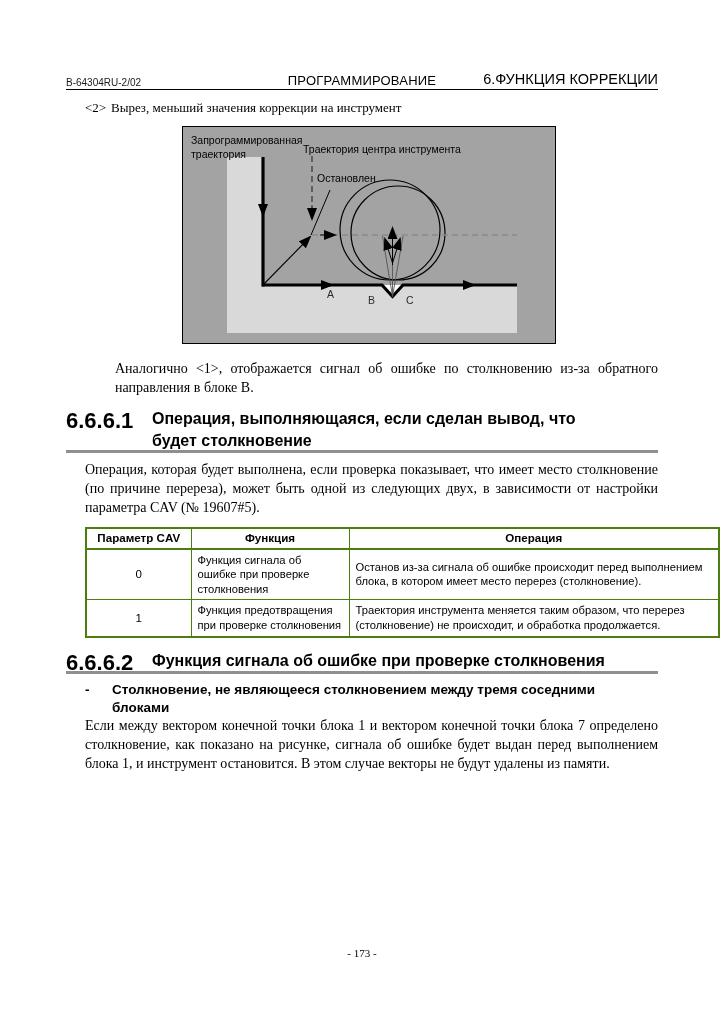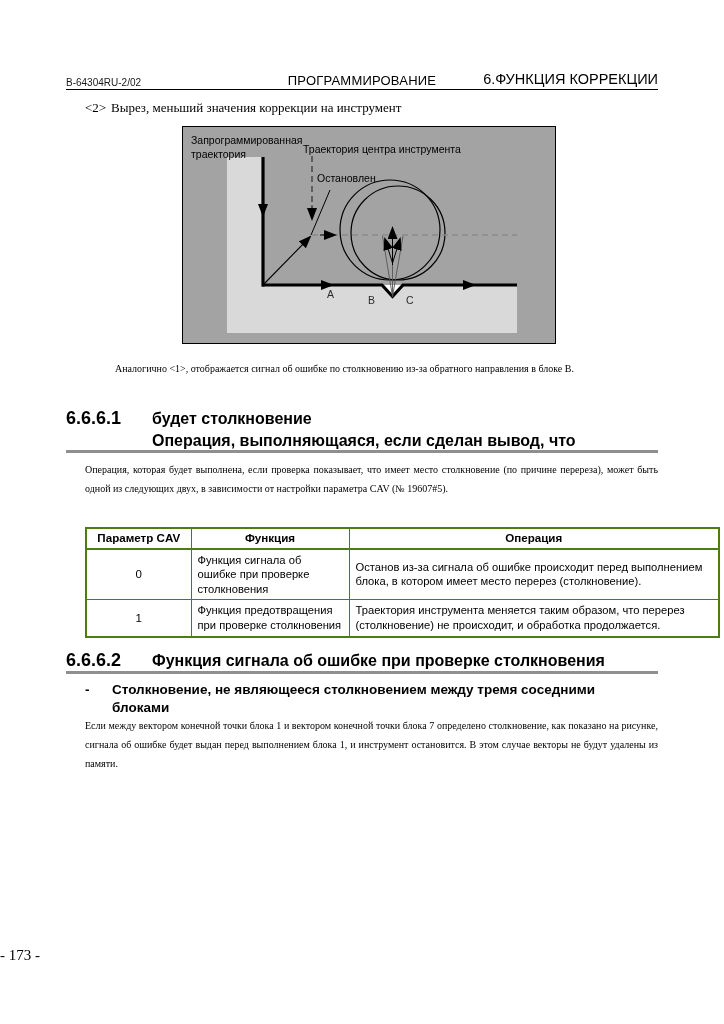--- a/index.html
+++ b/index.html
@@ -21,27 +21,27 @@
 
   
   .item2 { left: 85px; top: 100px; width: 560px; display: flex; font-size: 13px; }
   .item2 .marker { width: 26px; flex: 0 0 26px; }
 
   
   .figure { left: 182px; top: 126px; width: 374px; height: 218px; border: 1.2px solid #000; background: #a3a3a3; }
   .figure svg { display: block; }
 
   
-  .para { font-size: 10px; line-height: 19px; text-align: justify; }
+  .para { font-size: 14px; line-height: 19px; text-align: justify; }
   .para1 { left: 115px; top: 359px; width: 543px; }
   .para2 { left: 85px;  top: 460px; width: 573px; }
   .para3 { left: 85px;  top: 716px; width: 573px; }
 
   
-  .sec-num   { font-family: "Liberation Sans", sans-serif; font-weight: bold; font-size: 18px; }
+  .sec-num   { font-family: "Liberation Sans", sans-serif; font-weight: bold; font-size: 22px; }
   .sec-title { font-family: "Liberation Sans", sans-serif; font-weight: bold; font-size: 16px; line-height: 22px; }
   .h1-num   { left: 66px;  top: 408px; }
   .h1-title { left: 152px; top: 408px; width: 480px; }
   .h1-rule  { left: 66px; top: 450px; width: 592px; height: 3px; background: #8f8f8f; }
   .h2-num   { left: 66px;  top: 650px; }
   .h2-title { left: 152px; top: 650px; width: 520px; }
   .h2-rule  { left: 66px; top: 671px; width: 592px; height: 3px; background: #8f8f8f; }
 
   
   .dash-item { left: 85px; top: 681px; width: 560px; display: flex;
@@ -56,21 +56,21 @@
   table, th, td { border: 1px solid #4d7c0f; }
   table { border-width: 2px; }
   th { border-bottom-width: 2px; font-size: 11.6px; padding: 2px 3px; }
   td { padding: 3px 6px; vertical-align: middle; }
   .c-param { width: 105px; text-align: center; }
   .c-func  { width: 158px; }
   .c-oper  { width: 370px; }
   td.c-param { font-size: 11.5px; }
 
   
-  .footer { left: 0; right: 0; top: 947px; text-align: left; font-size: 15px; }
+  .footer { left: 0; right: 0; top: 947px; text-align: center; font-size: 11px; }
 </style>
 </head>
 <body>
 
 <div class="abs hdr-doc">B-64304RU-2/02</div>
 <div class="abs hdr-center">ПРОГРАММИРОВАНИЕ</div>
 <div class="abs hdr-chapter">6.ФУНКЦИЯ КОРРЕКЦИИ</div>
 <div class="abs hdr-rule"></div>
 
 <div class="abs item2">
@@ -135,22 +135,22 @@
     <text x="144" y="171" font-size="10.5" fill="#2b2b2b">A</text>
     <text x="185" y="177" font-size="10.5" fill="#2b2b2b">B</text>
     <text x="223" y="177" font-size="10.5" fill="#2b2b2b">C</text>
   </svg>
 </div>
 
 <div class="abs para para1">Аналогично &lt;1&gt;, отображается сигнал об ошибке по столкновению из-за обратного направления в блоке B.</div>
 
 <div class="abs sec-num h1-num">6.6.6.1</div>
 <div class="abs sec-title h1-title">
+  <div>Операция, выполняющаяся, если сделан вывод, что</div>
   <div>будет столкновение</div>
-  <div>Операция, выполняющаяся, если сделан вывод, что</div>
 </div>
 <div class="abs h1-rule"></div>
 <div class="abs para para2">Операция, которая будет выполнена, если проверка показывает, что имеет место столкновение (по причине перереза), может быть одной из следующих двух, в зависимости от настройки параметра CAV (№ 19607#5).</div>
 
 <div class="abs ptable">
   <table>
     <thead>
       <tr>
         <th class="c-param">Параметр CAV</th>
         <th class="c-func">Функция</th>

